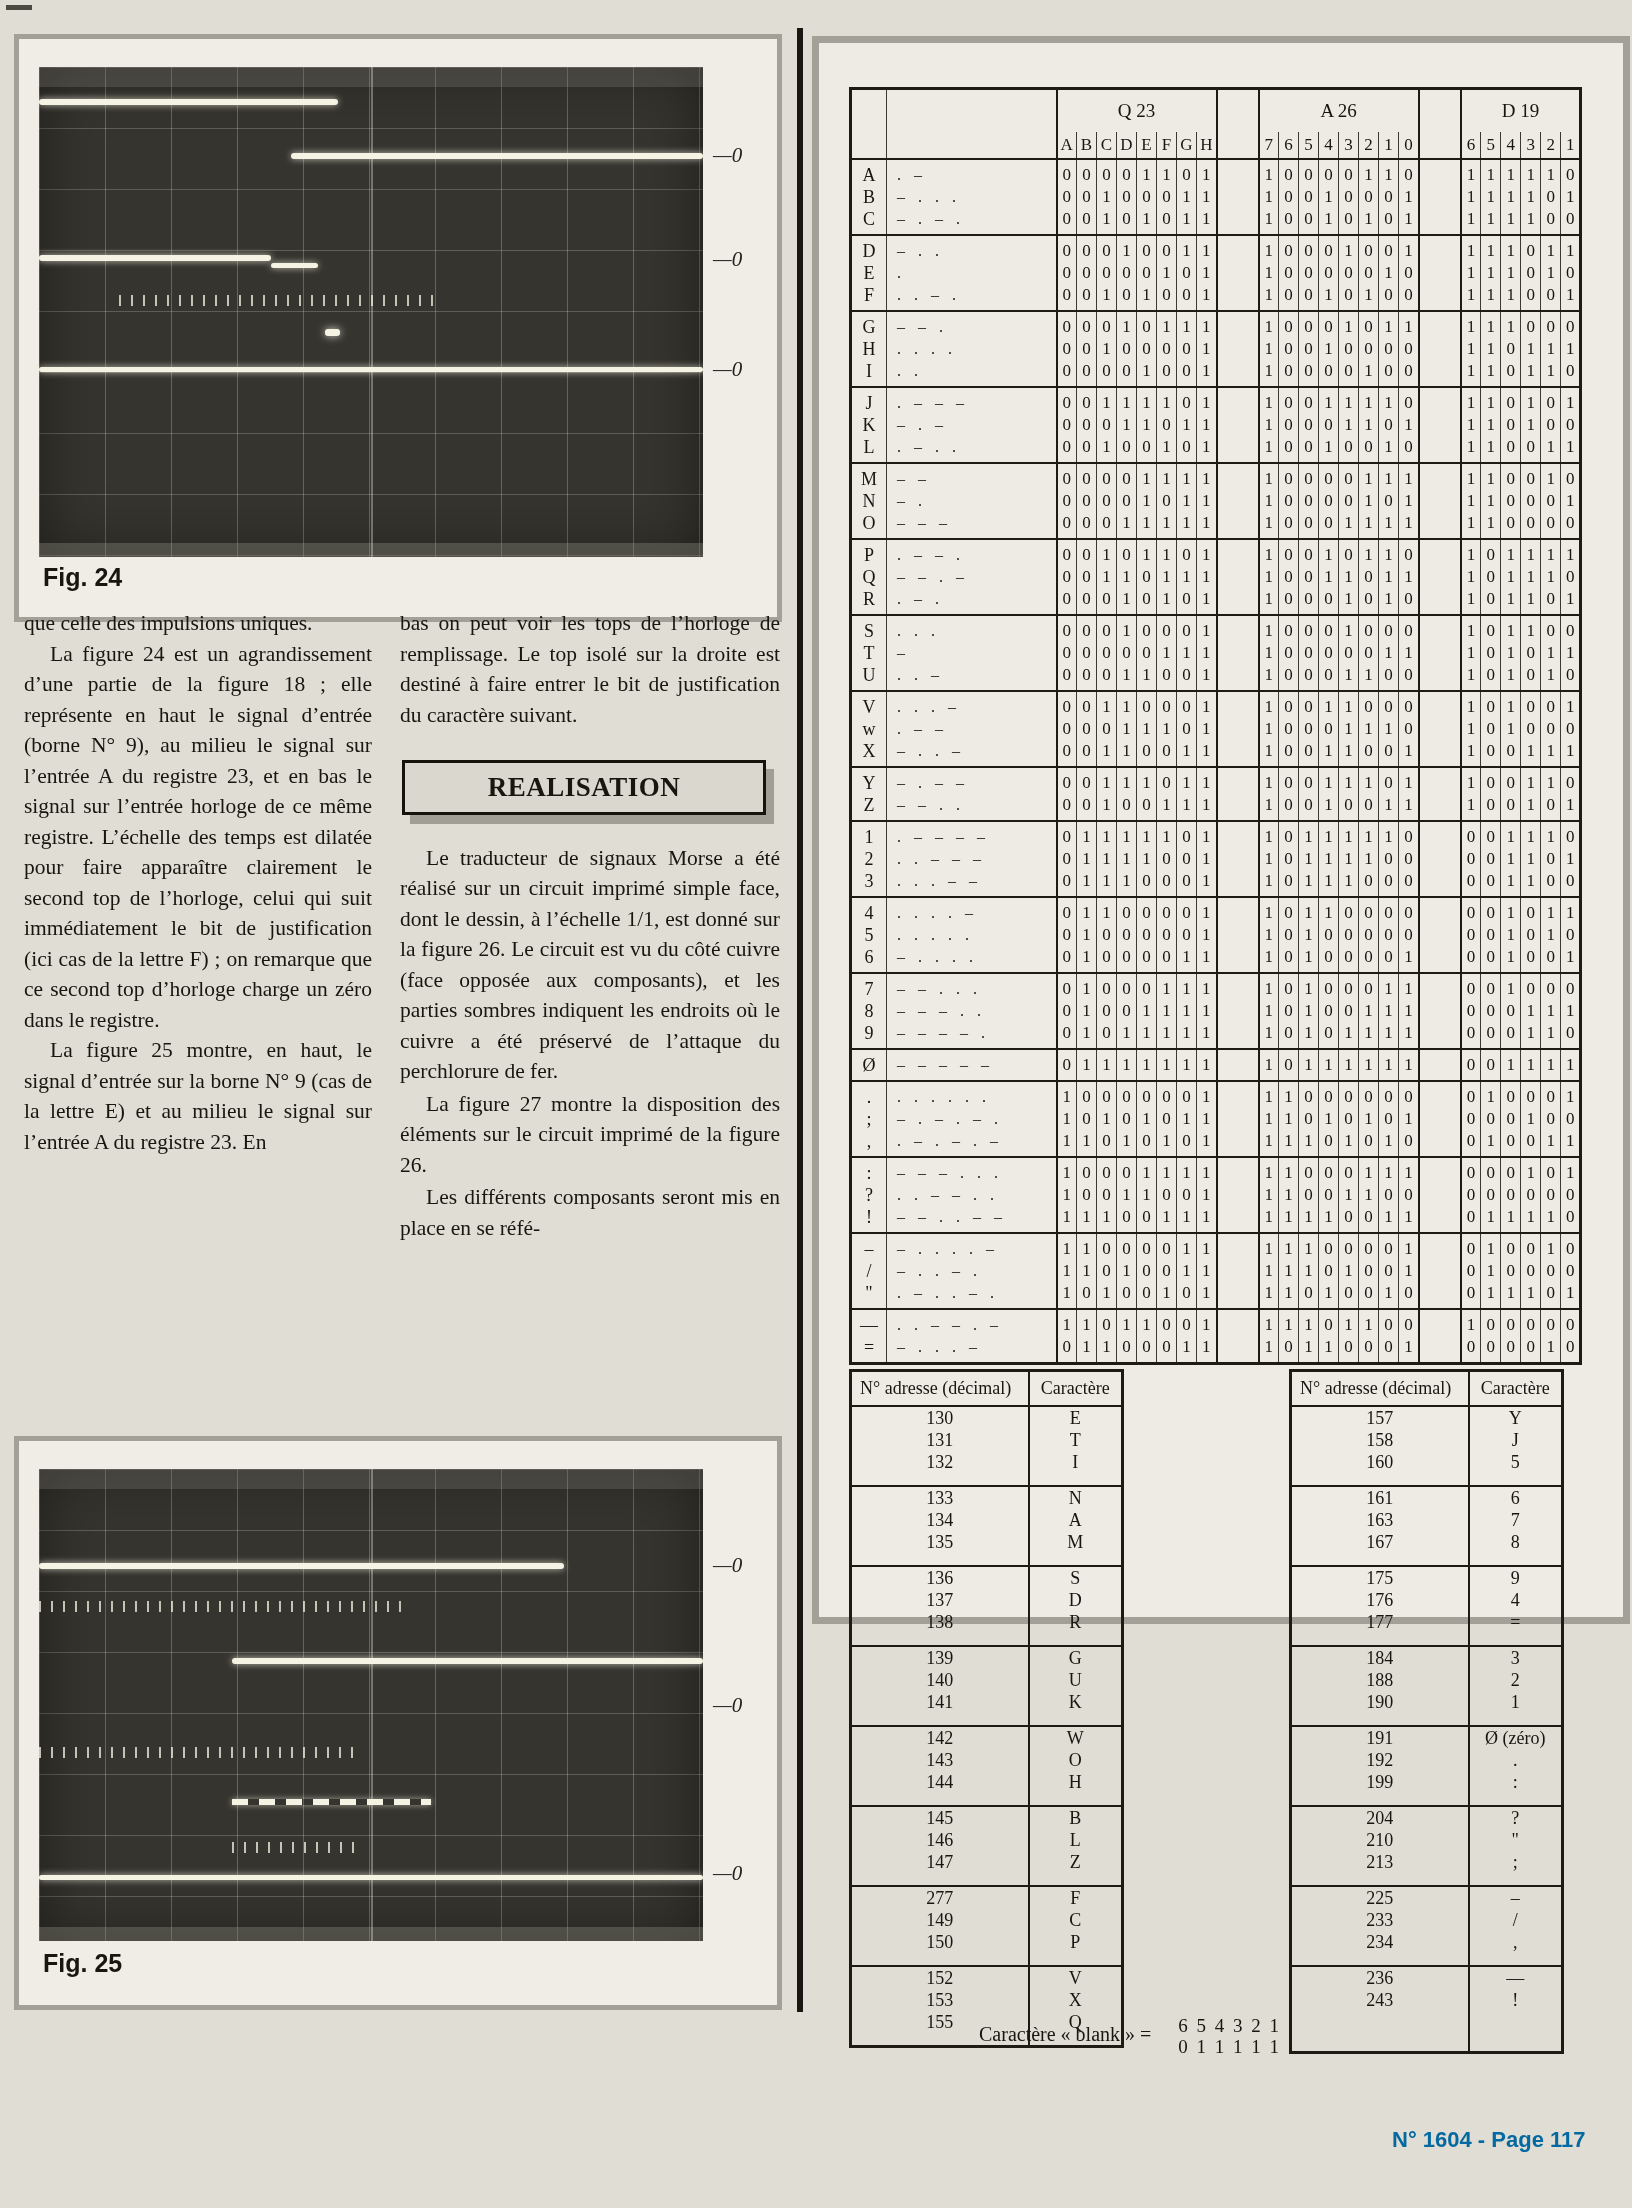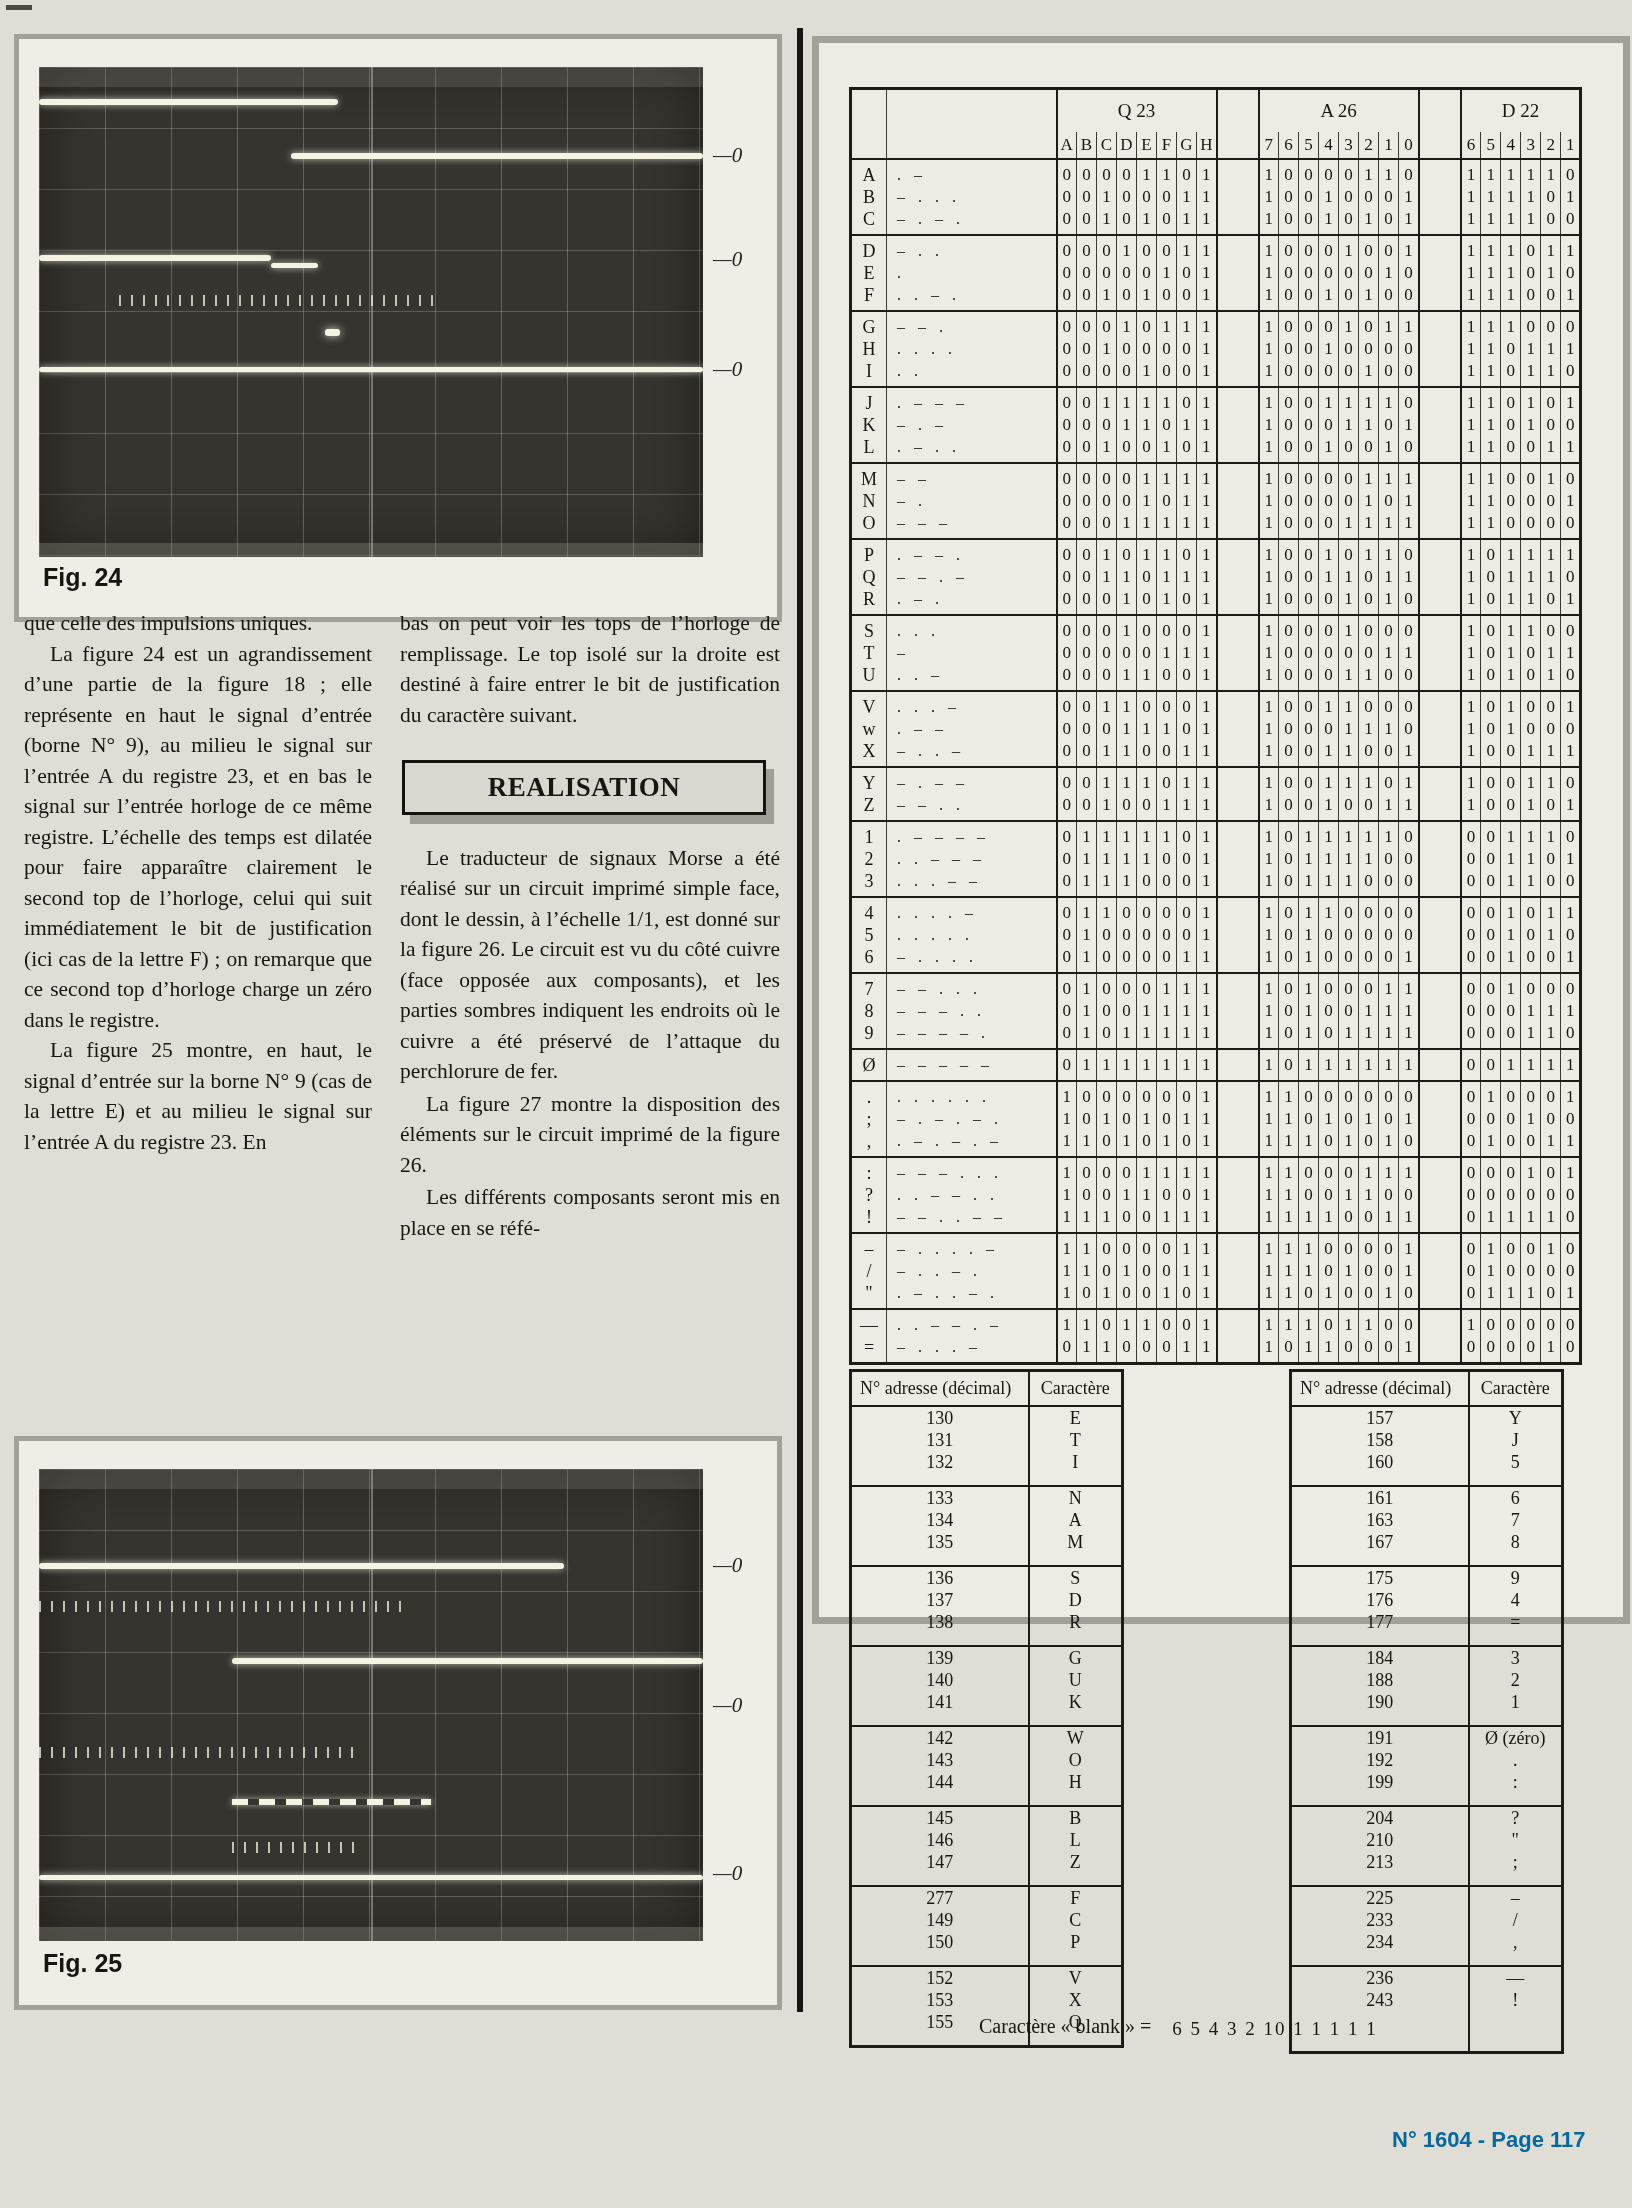--- a/index.html
+++ b/index.html
@@ -73,22 +73,22 @@
   #addr-left{left:30px;} #addr-right{left:470px;}
   .addr th{font-weight:normal;font-size:18px;padding:6px 2px;border-bottom:2px solid #1c1b14;border-radius:10px;}
   .addr th.ath{text-align:left;padding-left:8px;border-right:2px solid #1c1b14;}
   .addr td{text-align:center;line-height:22px;padding:0;}
   .addr td.acol{border-right:2px solid #1c1b14;}
   .addr tr.gtop td{border-top:2px solid #1c1b14;}
   .addr tr.gbot td{padding-bottom:12px;}
   .addr tbody.tall-last tr:last-child td{padding-bottom:40px;}
 
   .blank-note{position:absolute;left:160px;top:1972px;font-size:20px;color:#17160f;}
-  .blank-note .stack{display:inline-flex;flex-direction:row;vertical-align:middle;
-     line-height:1.12;font-size:19px;letter-spacing:2px;margin-left:16px;}
+  .blank-note .stack{display:inline-flex;flex-direction:column;vertical-align:middle;
+     line-height:1.12;font-size:19px;letter-spacing:2px;margin-left:22px;}
   .footer{position:absolute;left:1392px;top:2082px;font-family:"Liberation Sans",sans-serif;
      font-weight:bold;font-size:22px;color:#0369a1;margin-top:45px;}
 </style>
 </head>
 <body>
 
 <div class="page">
 
   <div class="corner-mark"></div>
 
@@ -159,21 +159,21 @@
         <col span="6" style="width:20px">
       </colgroup>
       <thead>
         <tr>
           <th class="ch"></th>
           <th class="morse"></th>
           <th colspan="8" class="grp blockL">Q 23</th>
           <th class="gap"></th>
           <th colspan="8" class="grp blockL">A 26</th>
           <th class="gap"></th>
-          <th colspan="6" class="grp blockL">D 22</th>
+          <th colspan="6" class="grp blockL">D 19</th>
         </tr>
         <tr>
             <th class="ch hbit"></th>
             <th class="morse hbit"></th>
             <th class="bit hbit blockL">A</th>
             <th class="bit hbit">B</th>
             <th class="bit hbit">C</th>
             <th class="bit hbit">D</th>
             <th class="bit hbit">E</th>
             <th class="bit hbit">F</th>

